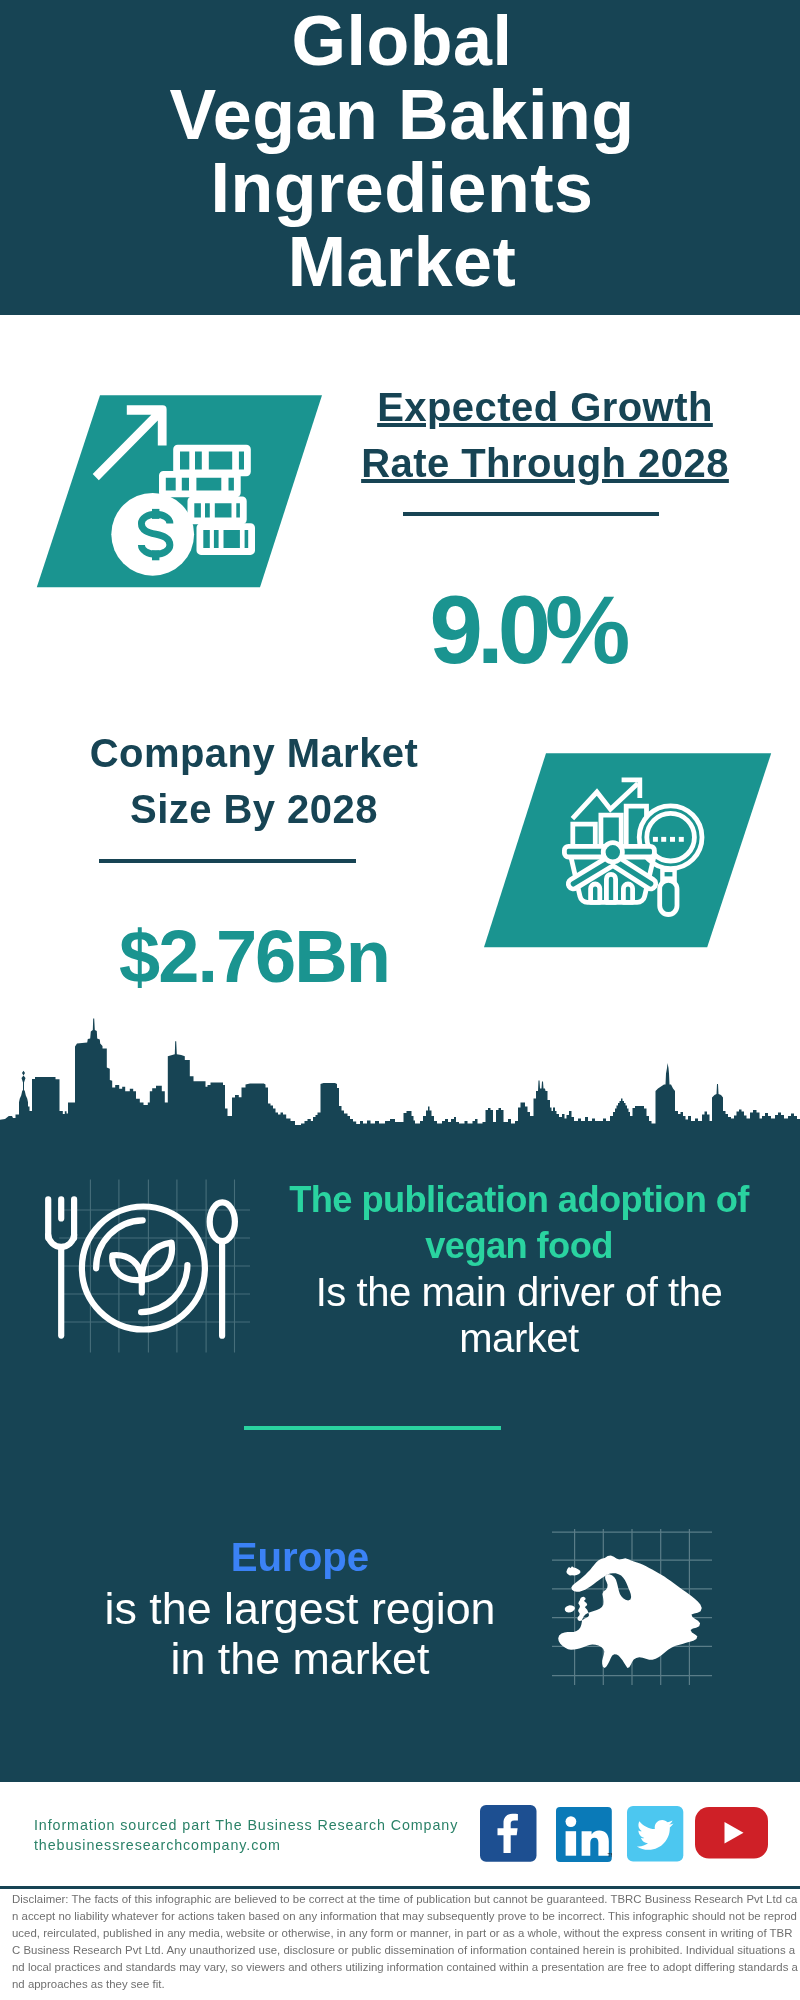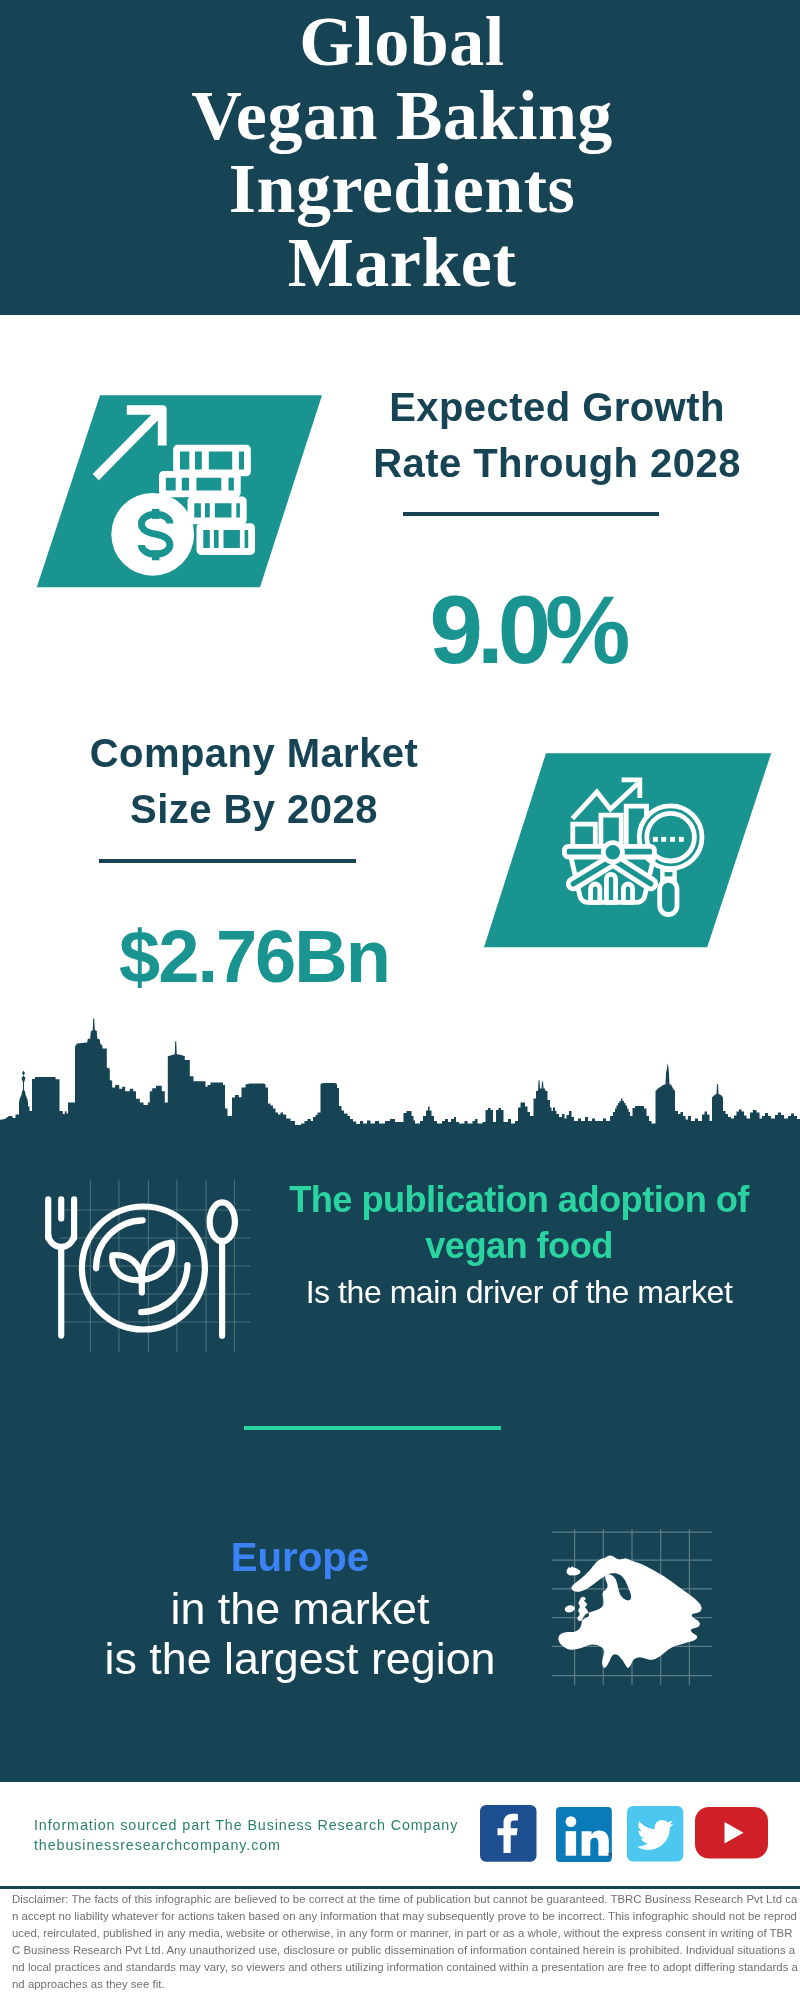--- a/index.html
+++ b/index.html
@@ -2,41 +2,41 @@
 <html><head>
 <meta charset="utf-8">
 <title>Global Vegan Baking Ingredients Market</title>
 <style>
   *{margin:0;padding:0;box-sizing:border-box}
   html,body{width:800px;height:2000px;background:#ffffff;}
   body{font-family:"Liberation Sans",sans-serif;}
   .page{position:relative;width:800px;height:2000px;overflow:hidden;background:#ffffff;}
 
   
-  .header{position:absolute;left:0;top:0;width:800px;height:315px;background:#174454;font-family:Liberation Serif, serif;}
+  .header{position:absolute;left:0;top:0;width:800px;height:315px;background:#174454;}
   .title{position:absolute;left:2px;top:5px;width:800px;text-align:center;color:#ffffff;
          font-weight:700;font-size:70px;line-height:73.5px;letter-spacing:0.5px;}
   .title span{display:block;}
 
   
   .stat-head{position:absolute;color:#174454;font-weight:700;font-size:40px;line-height:56px;text-align:center;letter-spacing:0.45px;}
   .stat-head span{display:block;white-space:nowrap;}
   .stat-rule{position:absolute;background:#174454;height:4px;}
   .stat-val{position:absolute;color:#1a9490;font-weight:700;text-align:center;white-space:nowrap;margin-top:36px;}
   .stat-val.big{font-size:96px;line-height:96px;letter-spacing:-6px;}
   .stat-val.med{font-size:74px;line-height:74px;letter-spacing:-2px;}
 
   .icon-box{position:absolute;}
   .icon-box svg{display:block;}
   .skyline{position:absolute;left:0;width:800px;}
   .skyline svg{display:block;width:800px;}
 
   .blk-txt{position:absolute;text-align:center;}
   .hl{color:#2ad3a0;font-weight:700;font-size:36.3px;line-height:45.9px;letter-spacing:-0.6px;}
-  .sb{color:#ffffff;font-weight:400;font-size:32px;line-height:46.5px;letter-spacing:-0.45px;}
+  .sb{color:#ffffff;font-weight:400;font-size:40px;line-height:46.5px;letter-spacing:-0.45px;}
   .hl2{color:#3b82f6;font-weight:700;font-size:40.2px;line-height:50.2px;letter-spacing:0;}
   .sb2{color:#ffffff;font-weight:400;font-size:44.8px;line-height:50px;letter-spacing:0;}
   .green-rule{position:absolute;height:4px;background:#2ad3a0;}
 
   
   .src{position:absolute;color:#2b8268;font-size:14.3px;letter-spacing:0.9px;line-height:20px;white-space:nowrap;}
   .social{position:absolute;}
   .social svg{display:block}
   .disc{position:absolute;color:#6f6f6f;font-size:11.4px;line-height:17.1px;text-align:left;word-break:break-all;letter-spacing:0.02px;margin-left:6px;}
   .hairline{position:absolute;height:3px;background:#174454;left:0;width:800px;}
@@ -67,21 +67,21 @@
       </g>
       <circle cx="122.7" cy="142.3" r="41.4" fill="#ffffff"></circle>
       <g>
         <path fill="none" stroke="#1a9490" stroke-width="6.9" d="M139.9 131.5 A14.2 9.3 0 0 0 125.65 122.2 A14.2 9.3 0 0 0 111.4 131.5 C111.4 138.5 118 140.5 125.65 142.2 C133.3 143.9 139.9 146 139.9 153 A14.2 9.3 0 0 1 125.65 162.3 A14.2 9.3 0 0 1 111.4 153"></path>
         <rect x="122" y="116.9" width="7.4" height="10" fill="#1a9490"></rect>
         <rect x="122" y="158.3" width="7.4" height="10" fill="#1a9490"></rect>
       </g>
     </svg>
   </div>
 
-  <div class="stat-head" style="left:347px;top:379px;width:420px;">
+  <div class="stat-head" style="left:335px;top:379px;width:420px;text-decoration:underline;">
     <span>Expected Growth</span>
     <span>Rate Through 2028</span>
   </div>
   <div class="stat-rule" style="left:403px;top:512px;width:256px;"></div>
   <div class="stat-val big" style="left:317px;top:546px;width:420px;">9.0%</div>
 
   <div class="icon-box" style="left:484px;top:753px;width:290px;height:196px;">
     <svg width="290" height="196" viewBox="0 0 290 196">
       <polygon points="62,0.2 287.2,0.2 223.2,194.2 0,194.2" fill="#1a9490"></polygon>
       <g fill="none" stroke="#ffffff" stroke-width="4.8" stroke-linecap="butt" stroke-linejoin="miter">
@@ -180,22 +180,22 @@
         <path d="M4 7.2 H164 M4 35.2 H164 M4 63.9 H164 M4 92.6 H164 M4 121.3 H164 M4 150.6 H164"></path>
       </g>
       <g transform="translate(-13.4,-0.6) scale(1.169,1.016)">
           <path d="M 60.0,33.0 L 62.5,31.2 L 65.2,30.7 L 67.8,31.8 L 70.0,33.6 L 72.4,34.6 L 75.0,34.0 L 77.6,33.4 L 80.2,34.2 L 82.6,35.6 L 85.0,36.6 L 87.6,37.4 L 90.2,38.4 L 92.8,39.8 L 95.4,41.2 L 98.0,42.8 L 100.6,44.4 L 103.2,46.0 L 105.8,47.8 L 108.4,49.6 L 111.0,51.4 L 113.6,53.4 L 116.2,55.4 L 118.8,57.6 L 121.4,59.8 L 124.0,62.0 L 126.6,64.2 L 129.2,66.4 L 131.8,68.6 L 134.4,70.8 L 137.0,73.2 L 139.6,75.8 L 141.8,78.8 L 143.0,82.2 L 142.0,85.4 L 139.4,87.0 L 136.6,87.8 L 134.2,88.8 L 135.0,91.2 L 137.4,93.0 L 139.8,94.8 L 141.6,97.2 L 140.8,100.2 L 138.2,101.6 L 135.4,102.4 L 133.4,104.0 L 134.6,106.4 L 137.0,108.0 L 139.2,110.0 L 138.4,112.8 L 135.8,114.4 L 132.8,115.6 L 129.6,116.6 L 126.4,117.6 L 123.2,118.6 L 120.0,119.8 L 117.0,121.4 L 114.2,123.4 L 111.6,125.8 L 109.0,128.2 L 106.4,130.4 L 103.6,132.2 L 100.8,133.2 L 98.0,133.2 L 95.2,132.2 L 92.4,131.2 L 89.6,130.8 L 87.0,131.4 L 84.8,133.0 L 83.4,135.4 L 82.4,138.0 L 81.0,140.6 L 79.4,141.4 L 78.0,139.0 L 76.6,136.4 L 75.2,133.8 L 73.6,131.4 L 72.0,129.4 L 70.2,128.0 L 68.2,127.8 L 66.4,129.0 L 65.2,131.4 L 64.2,134.2 L 63.0,137.0 L 61.6,139.6 L 60.0,141.4 L 58.4,140.0 L 57.8,137.2 L 57.8,134.2 L 58.4,131.2 L 59.2,128.2 L 59.6,125.2 L 58.8,122.6 L 57.0,120.6 L 54.6,119.2 L 52.0,118.4 L 49.4,118.2 L 46.8,118.8 L 44.2,119.8 L 41.6,120.8 L 39.0,121.8 L 36.4,122.6 L 33.8,123.2 L 31.2,123.4 L 28.6,122.8 L 26.2,121.4 L 24.0,119.6 L 22.0,117.4 L 20.6,114.8 L 20.2,112.0 L 21.0,109.4 L 23.0,107.4 L 25.6,106.4 L 28.2,106.0 L 30.8,106.0 L 33.4,105.8 L 35.8,105.0 L 37.8,103.4 L 39.2,101.2 L 40.0,98.6 L 40.4,96.0 L 40.8,93.4 L 41.8,90.8 L 43.4,88.6 L 45.6,87.2 L 48.0,86.2 L 50.6,85.2 L 53.2,84.2 L 55.6,83.0 L 57.6,81.2 L 58.8,78.8 L 59.0,76.2 L 58.8,73.6 L 58.4,71.0 L 58.0,68.4 L 59.0,65.8 L 61.0,64.4 L 62.2,62.0 L 62.4,59.4 L 61.6,56.8 L 60.6,54.2 L 60.2,51.6 L 61.4,49.6 L 63.8,49.0 L 66.2,50.0 L 68.2,52.0 L 69.6,54.6 L 70.4,57.4 L 71.0,60.2 L 71.6,63.0 L 72.2,65.8 L 73.0,68.4 L 74.2,70.8 L 75.8,72.8 L 77.8,74.2 L 80.0,75.0 L 82.0,74.0 L 82.6,71.4 L 82.2,68.6 L 81.4,65.8 L 80.4,63.0 L 79.4,60.2 L 78.4,57.4 L 77.2,54.8 L 75.8,52.4 L 74.0,50.4 L 71.8,49.0 L 69.4,48.2 L 67.0,48.0 L 64.6,48.4 L 62.2,49.4 L 60.0,51.0 L 57.6,52.8 L 55.2,54.8 L 52.8,56.8 L 50.4,58.8 L 48.0,60.8 L 45.6,62.6 L 43.2,64.2 L 40.8,65.4 L 38.4,66.2 L 36.0,66.4 L 33.8,65.8 L 32.0,64.4 L 31.4,62.2 L 32.6,60.0 L 34.6,58.0 L 36.8,56.0 L 39.0,54.0 L 41.2,51.8 L 43.4,49.6 L 45.4,47.2 L 47.4,44.8 L 49.2,42.2 L 51.0,39.6 L 52.8,37.2 L 54.8,35.2 L 57.2,33.8 Z M 28.0,44.0 L 29.4,42.0 L 30.8,42.8 L 32.0,41.2 L 33.4,42.4 L 35.2,43.0 L 37.2,44.2 L 39.0,45.6 L 39.2,47.4 L 38.0,48.8 L 36.0,49.8 L 34.0,50.2 L 32.0,50.0 L 30.2,50.2 L 28.8,49.4 L 27.6,48.2 L 27.2,46.6 Z M 28.2,80.2 L 30.0,79.6 L 32.0,79.8 L 33.8,80.8 L 34.6,82.4 L 34.0,84.0 L 32.8,85.4 L 31.0,86.4 L 29.0,86.8 L 27.2,86.2 L 26.0,84.8 L 25.8,83.0 L 26.6,81.4 Z M 42.0,71.2 L 43.6,72.4 L 43.4,74.2 L 42.2,75.2 L 43.2,76.4 L 44.4,77.4 L 45.0,79.0 L 44.2,80.4 L 43.0,81.2 L 43.8,82.6 L 45.0,84.0 L 45.6,85.8 L 46.2,87.6 L 46.6,89.4 L 45.8,91.0 L 44.4,91.8 L 42.8,92.6 L 41.4,93.8 L 39.8,94.8 L 38.2,95.0 L 37.0,94.0 L 36.6,92.4 L 37.2,90.8 L 38.2,89.6 L 38.6,88.0 L 38.0,86.6 L 37.2,85.2 L 37.6,83.6 L 38.4,82.2 L 38.8,80.6 L 38.2,79.2 L 37.4,77.8 L 37.8,76.2 L 38.6,74.8 L 39.0,73.4 L 39.6,72.2 L 40.8,71.4 Z" fill="#ffffff" fill-rule="evenodd"></path>
         </g>
     </svg>
   </div>
 
   <div class="blk-txt" style="left:60px;top:1533px;width:480px;">
     <div class="hl2">Europe</div>
+    <div class="sb2">is the largest region</div>
     <div class="sb2">in the market</div>
-    <div class="sb2">is the largest region</div>
   </div>
 
   <div class="src" style="left:34px;top:1815px;">Information sourced part The Business Research Company</div>
   <div class="src" style="left:34px;top:1835px;">thebusinessresearchcompany.com</div>
 
   <div class="social" style="left:480px;top:1805px;">
     <svg width="57" height="57" viewBox="0 0 57 57">
       <rect x="0" y="0" width="56.5" height="56.8" rx="6" fill="#1d4f91"></rect>
       <path d="M30.7 48.0 V30.2 h6.0 l0.9 -7.0 h-6.9 v-4.4 c0,-2.0 0.6,-3.4 3.5,-3.4 h3.7 V9.1 c-0.6,-0.1 -2.8,-0.3 -5.4,-0.3 c-5.3,0 -9.0,3.3 -9.0,9.2 v5.2 h-6.0 v7.0 h6.0 V48.0 Z" fill="#ffffff"></path>
     </svg>

